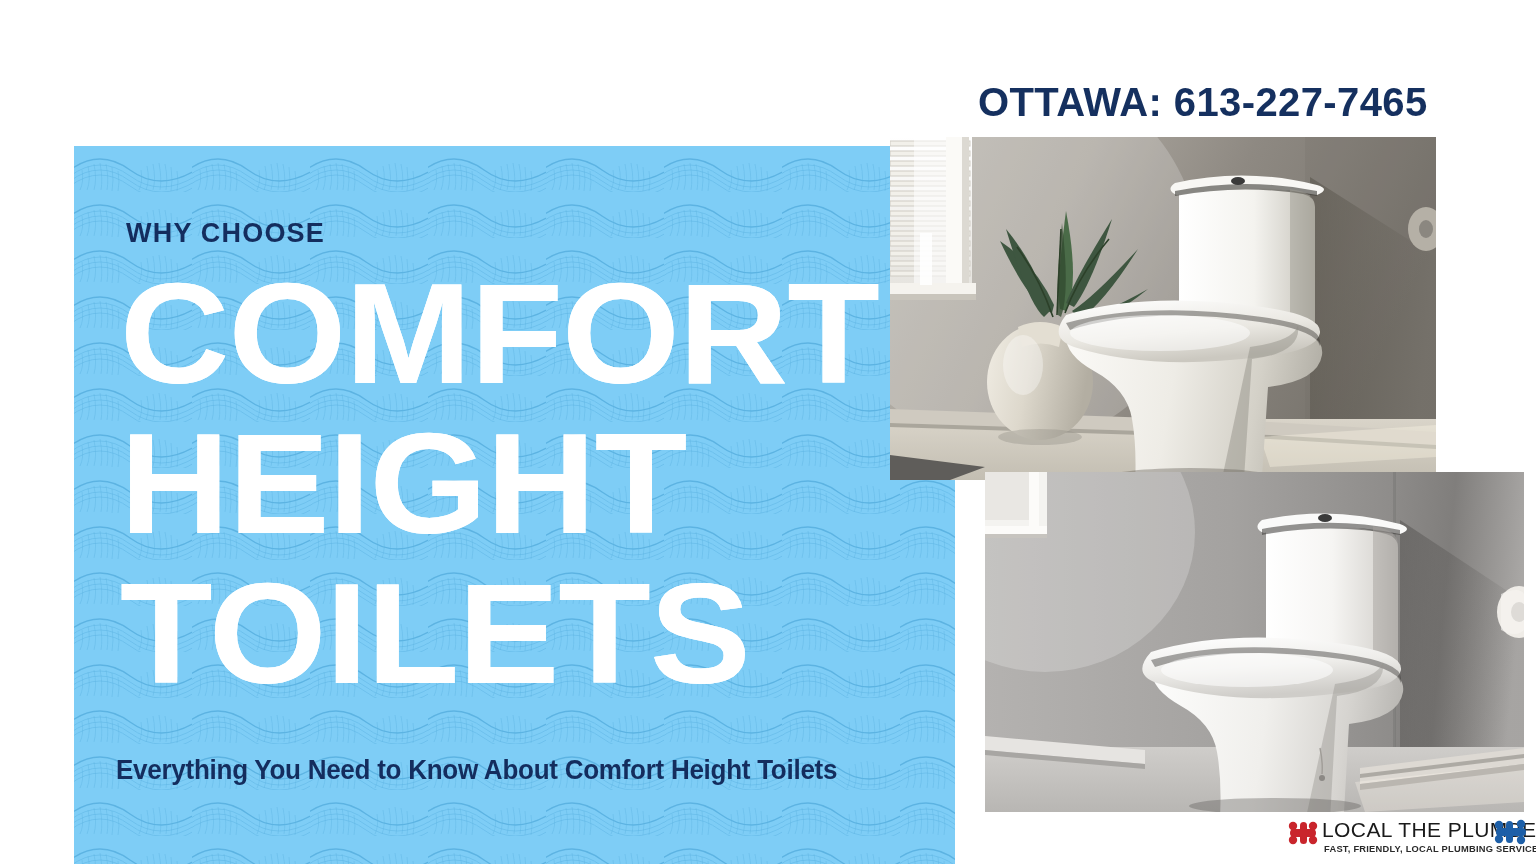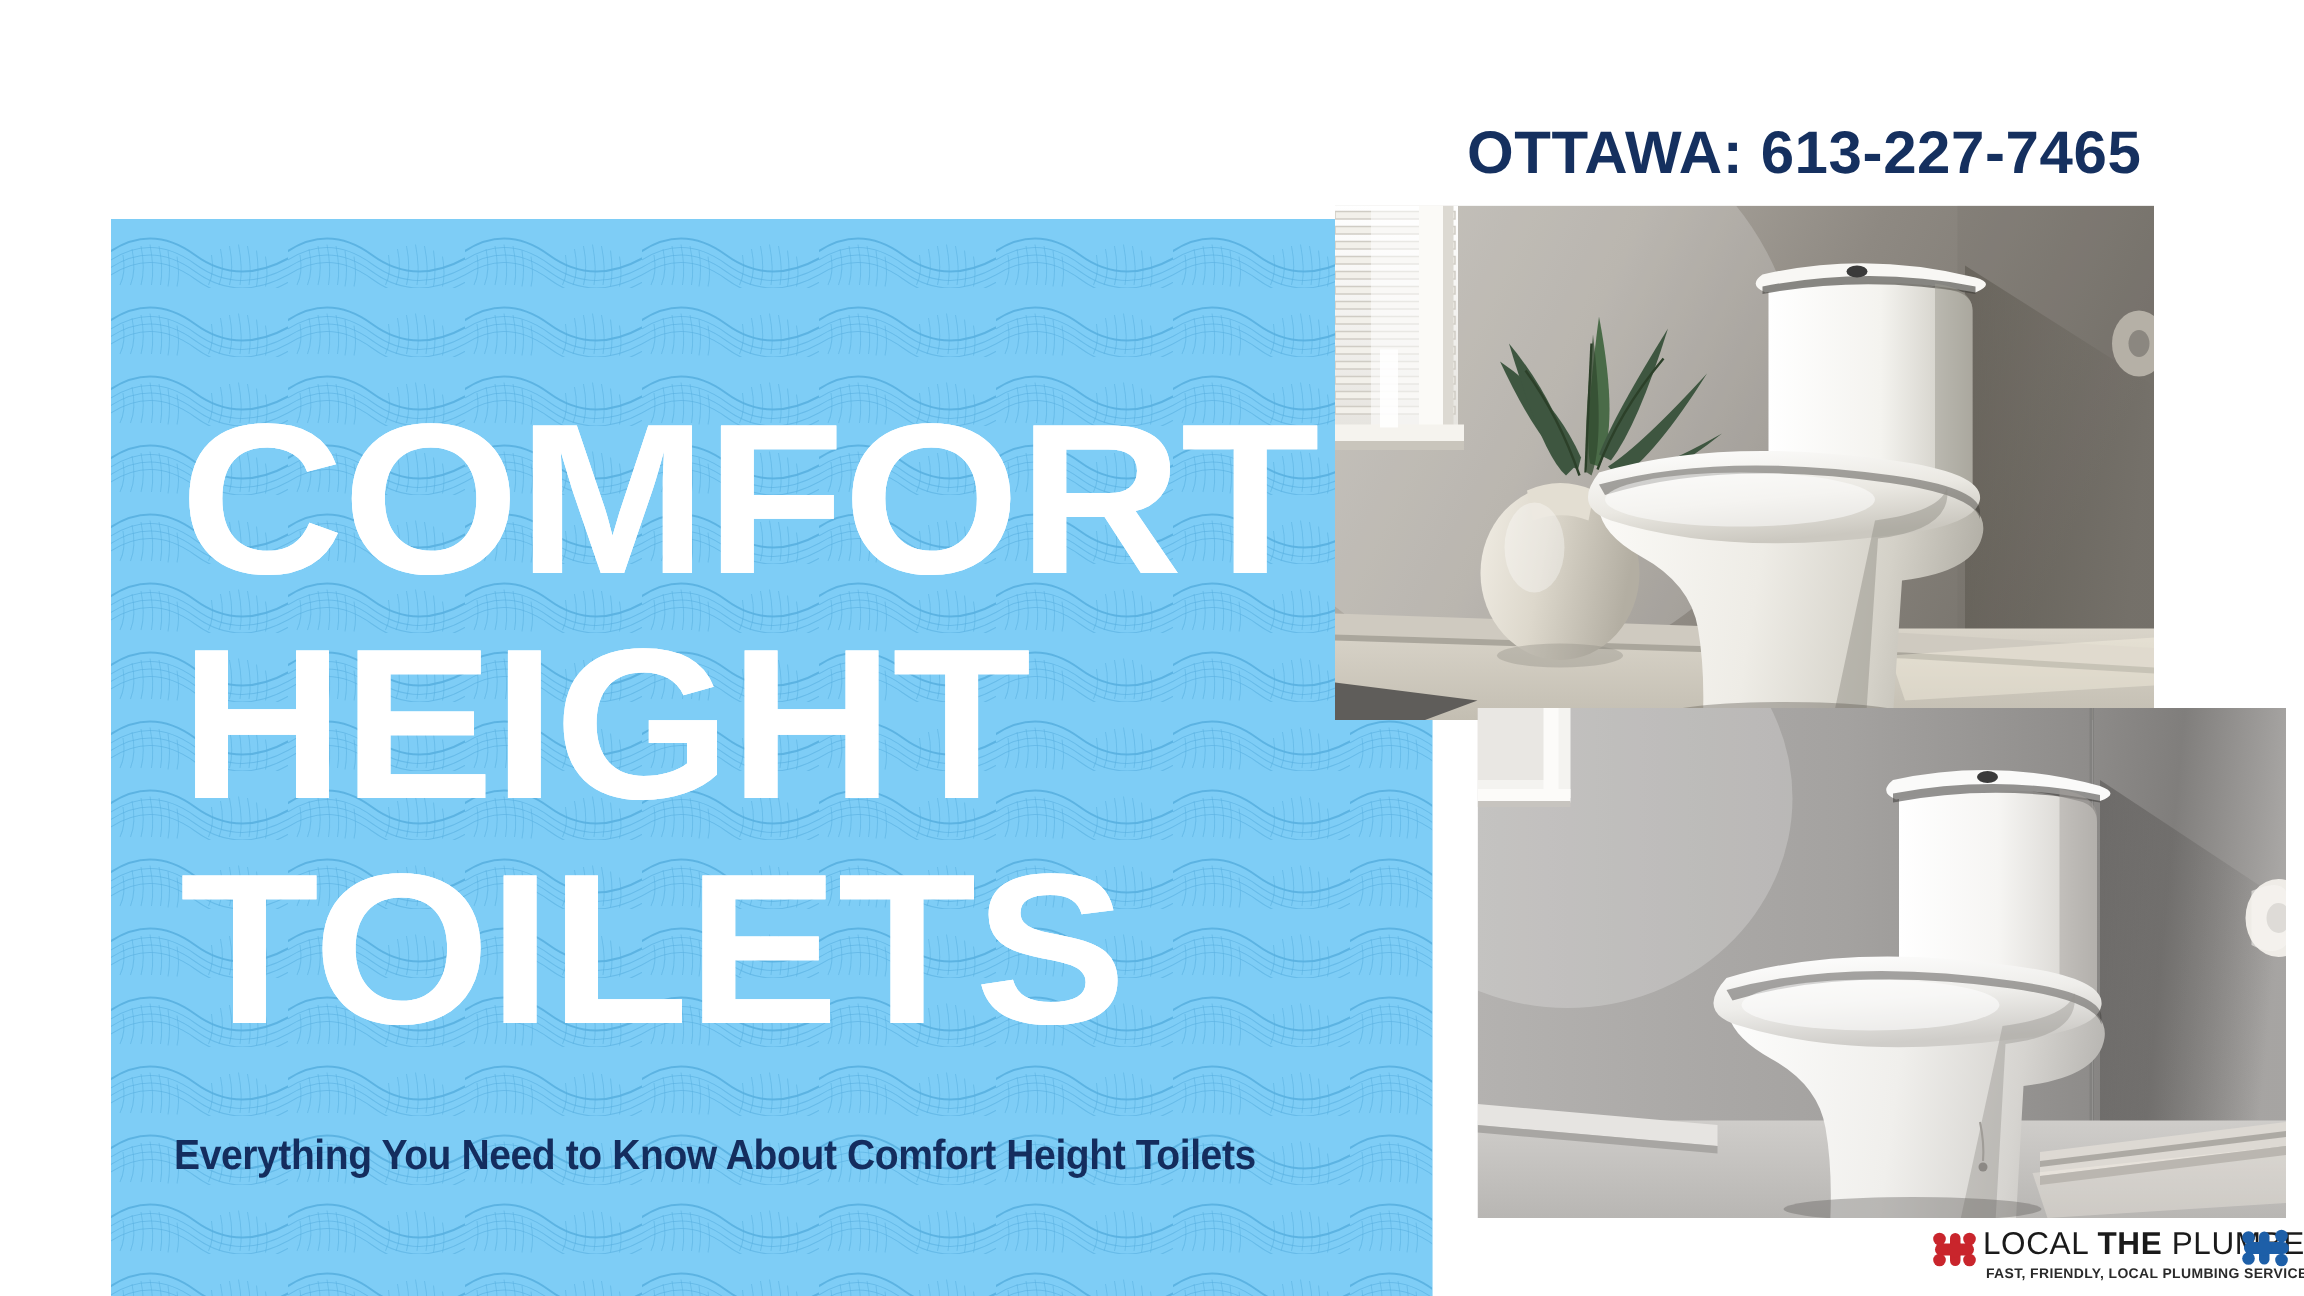--- a/index.html
+++ b/index.html
@@ -75,21 +75,21 @@
   
   #logo{
     position:absolute;left:1288px;top:818px;width:240px;height:44px;
   }
   #logo-text{
     position:absolute;left:34px;top:0px;
     font-size:21px;letter-spacing:0.4px;color:#1a1a1a;
     font-family:"Liberation Sans", sans-serif;
     white-space:nowrap;font-weight:300;
   }
-  #logo-text b{font-weight:bold;}
+  #logo-text b{font-weight:normal;}
   #logo-tag{
     position:absolute;left:36px;top:26px;
     font-size:9.3px;font-weight:bold;color:#2a2a2a;
     letter-spacing:0.25px;white-space:nowrap;
   }
   .cross{position:absolute;}
   #cross-left{left:0px;top:2px;}
   #cross-right{left:206px;top:0px;}
 </style>
 </head>
@@ -128,20 +128,21 @@
             <path d="M 91 18 q 3 15 1 26"></path>
             <path d="M 97 21 q 2 14 0 24"></path>
             <path d="M 103 25 q 2 12 0 20"></path>
           </g>
         </pattern>
       </defs>
       <rect width="881" height="718" fill="url(#wv)"></rect>
     </svg>
 
     <div class="panel-inner">
+      <div id="eyebrow">WHY CHOOSE</div>
 
       <div class="hl-line" id="hl-1">COMFORT</div>
       <div class="hl-line" id="hl-2">HEIGHT</div>
       <div class="hl-line" id="hl-3">TOILETS</div>
 
       <div id="subtitle">Everything You Need to Know About Comfort Height Toilets</div>
     </div>
   </div>
 
   <div class="photo" id="photo-top">

